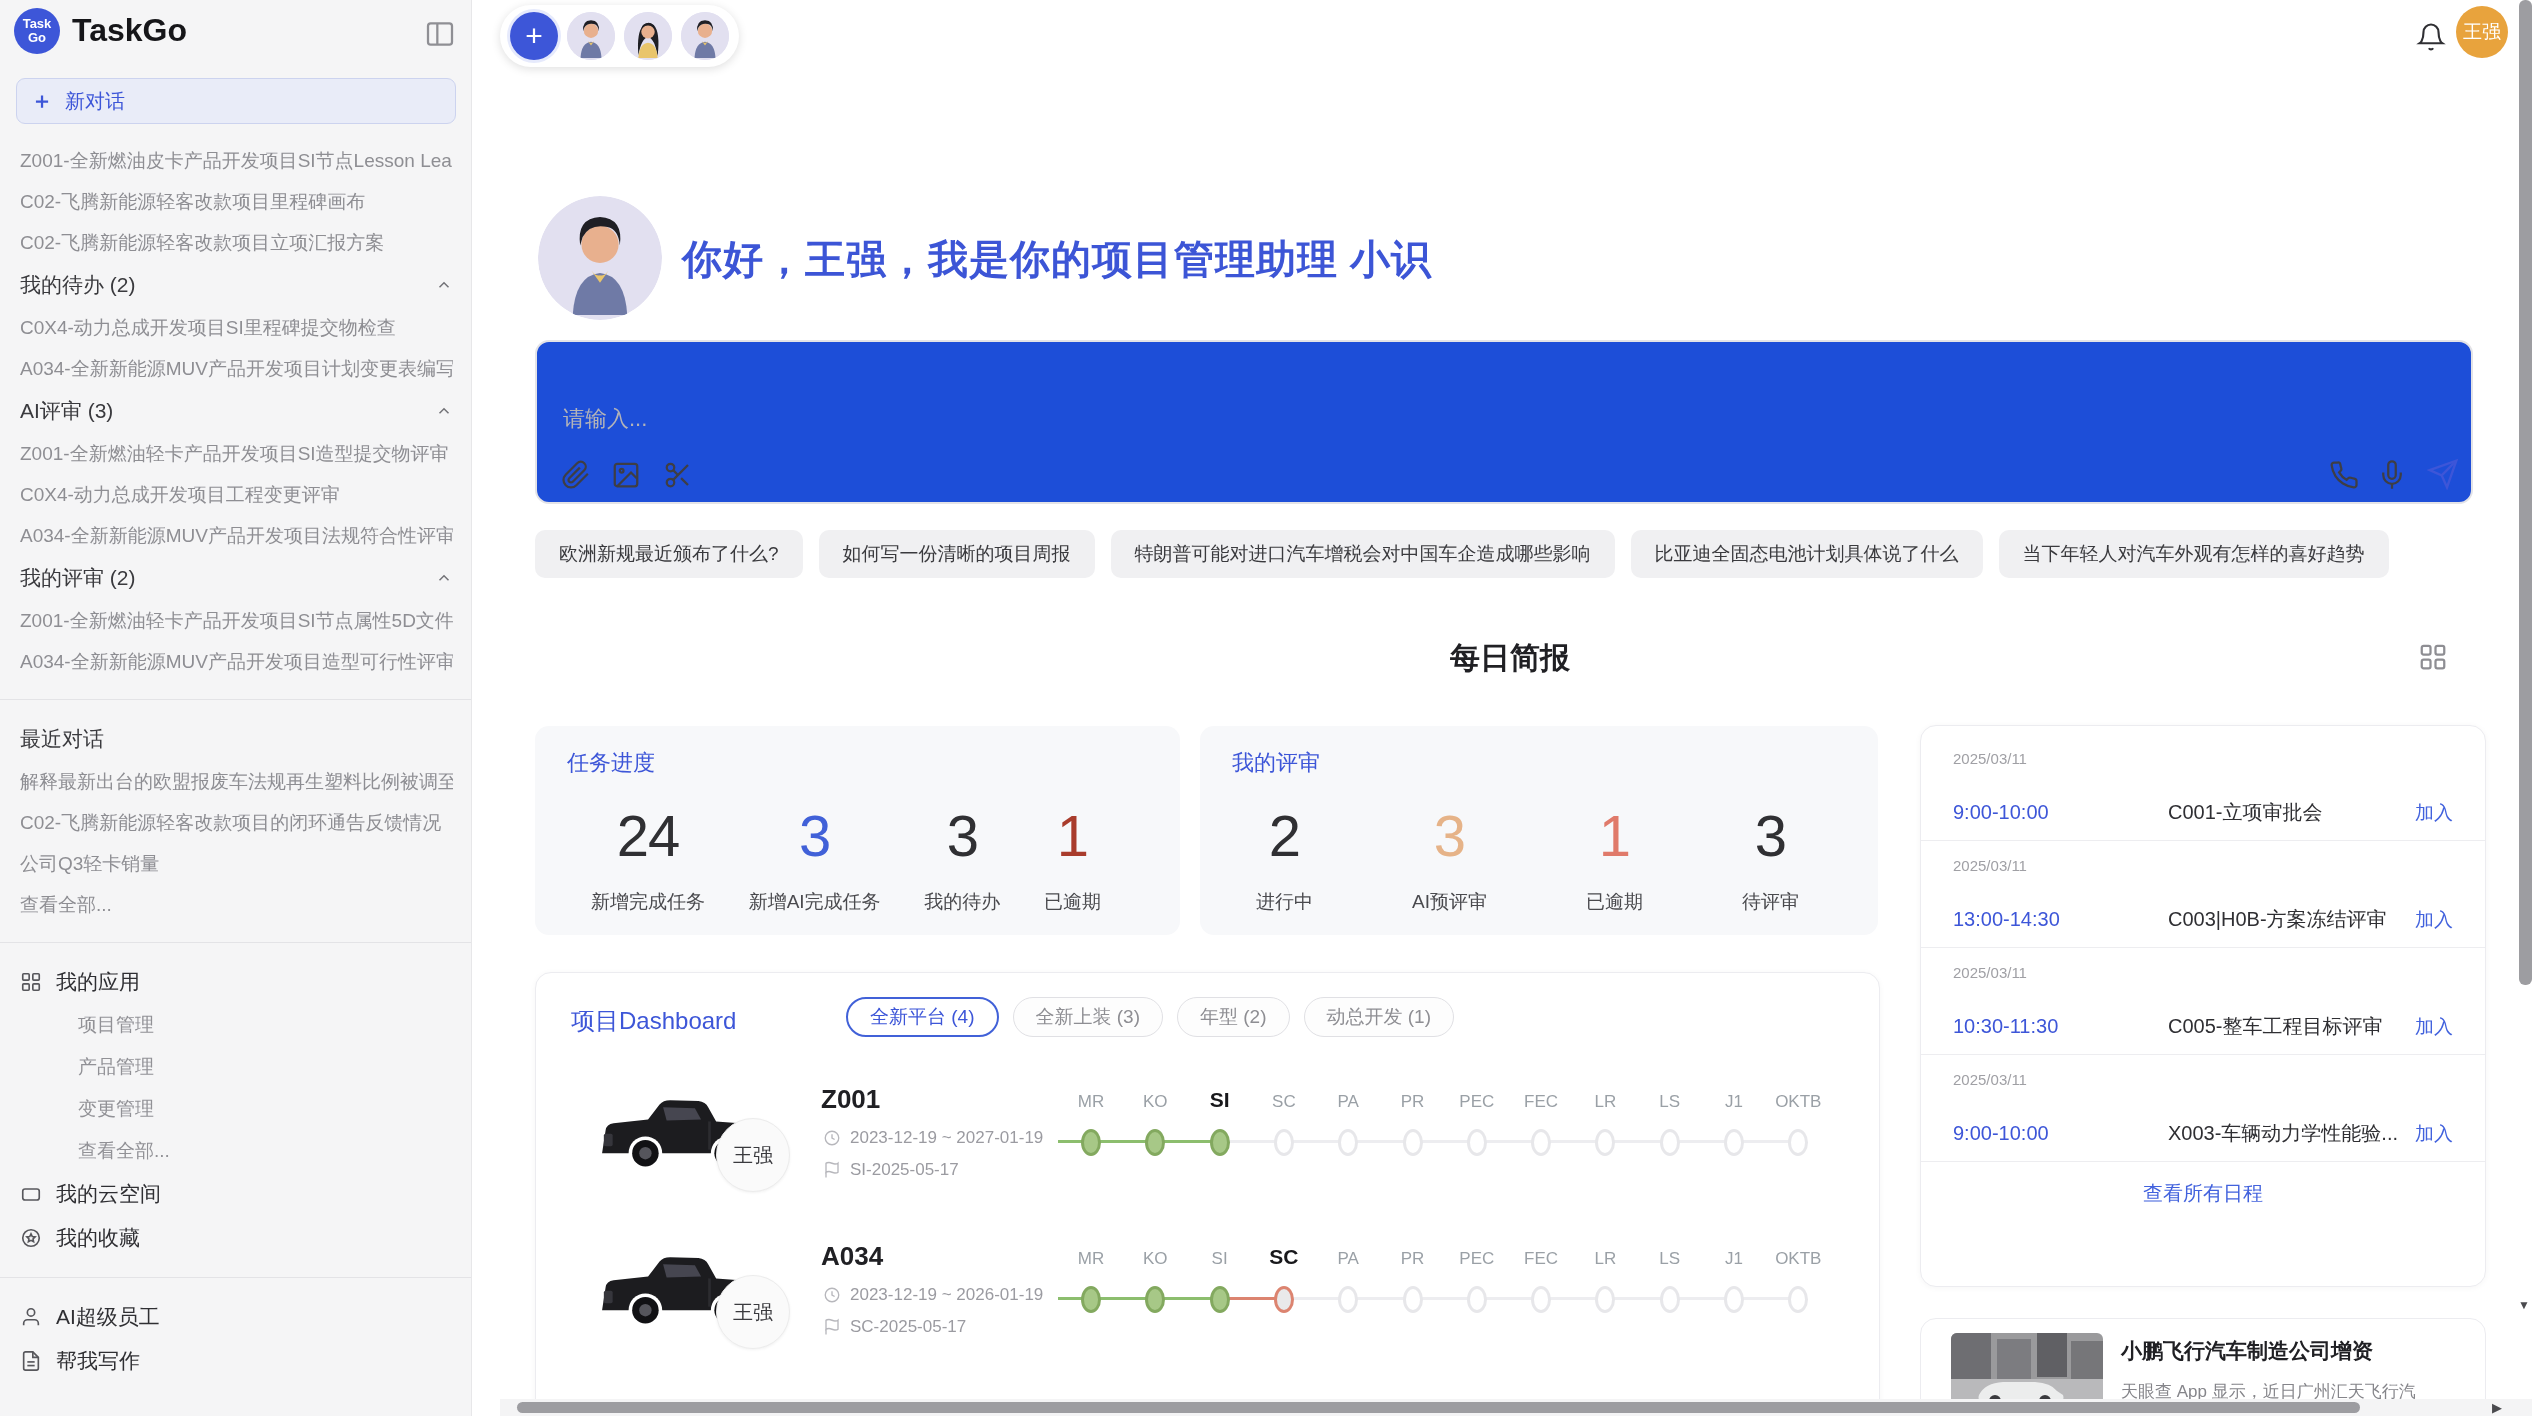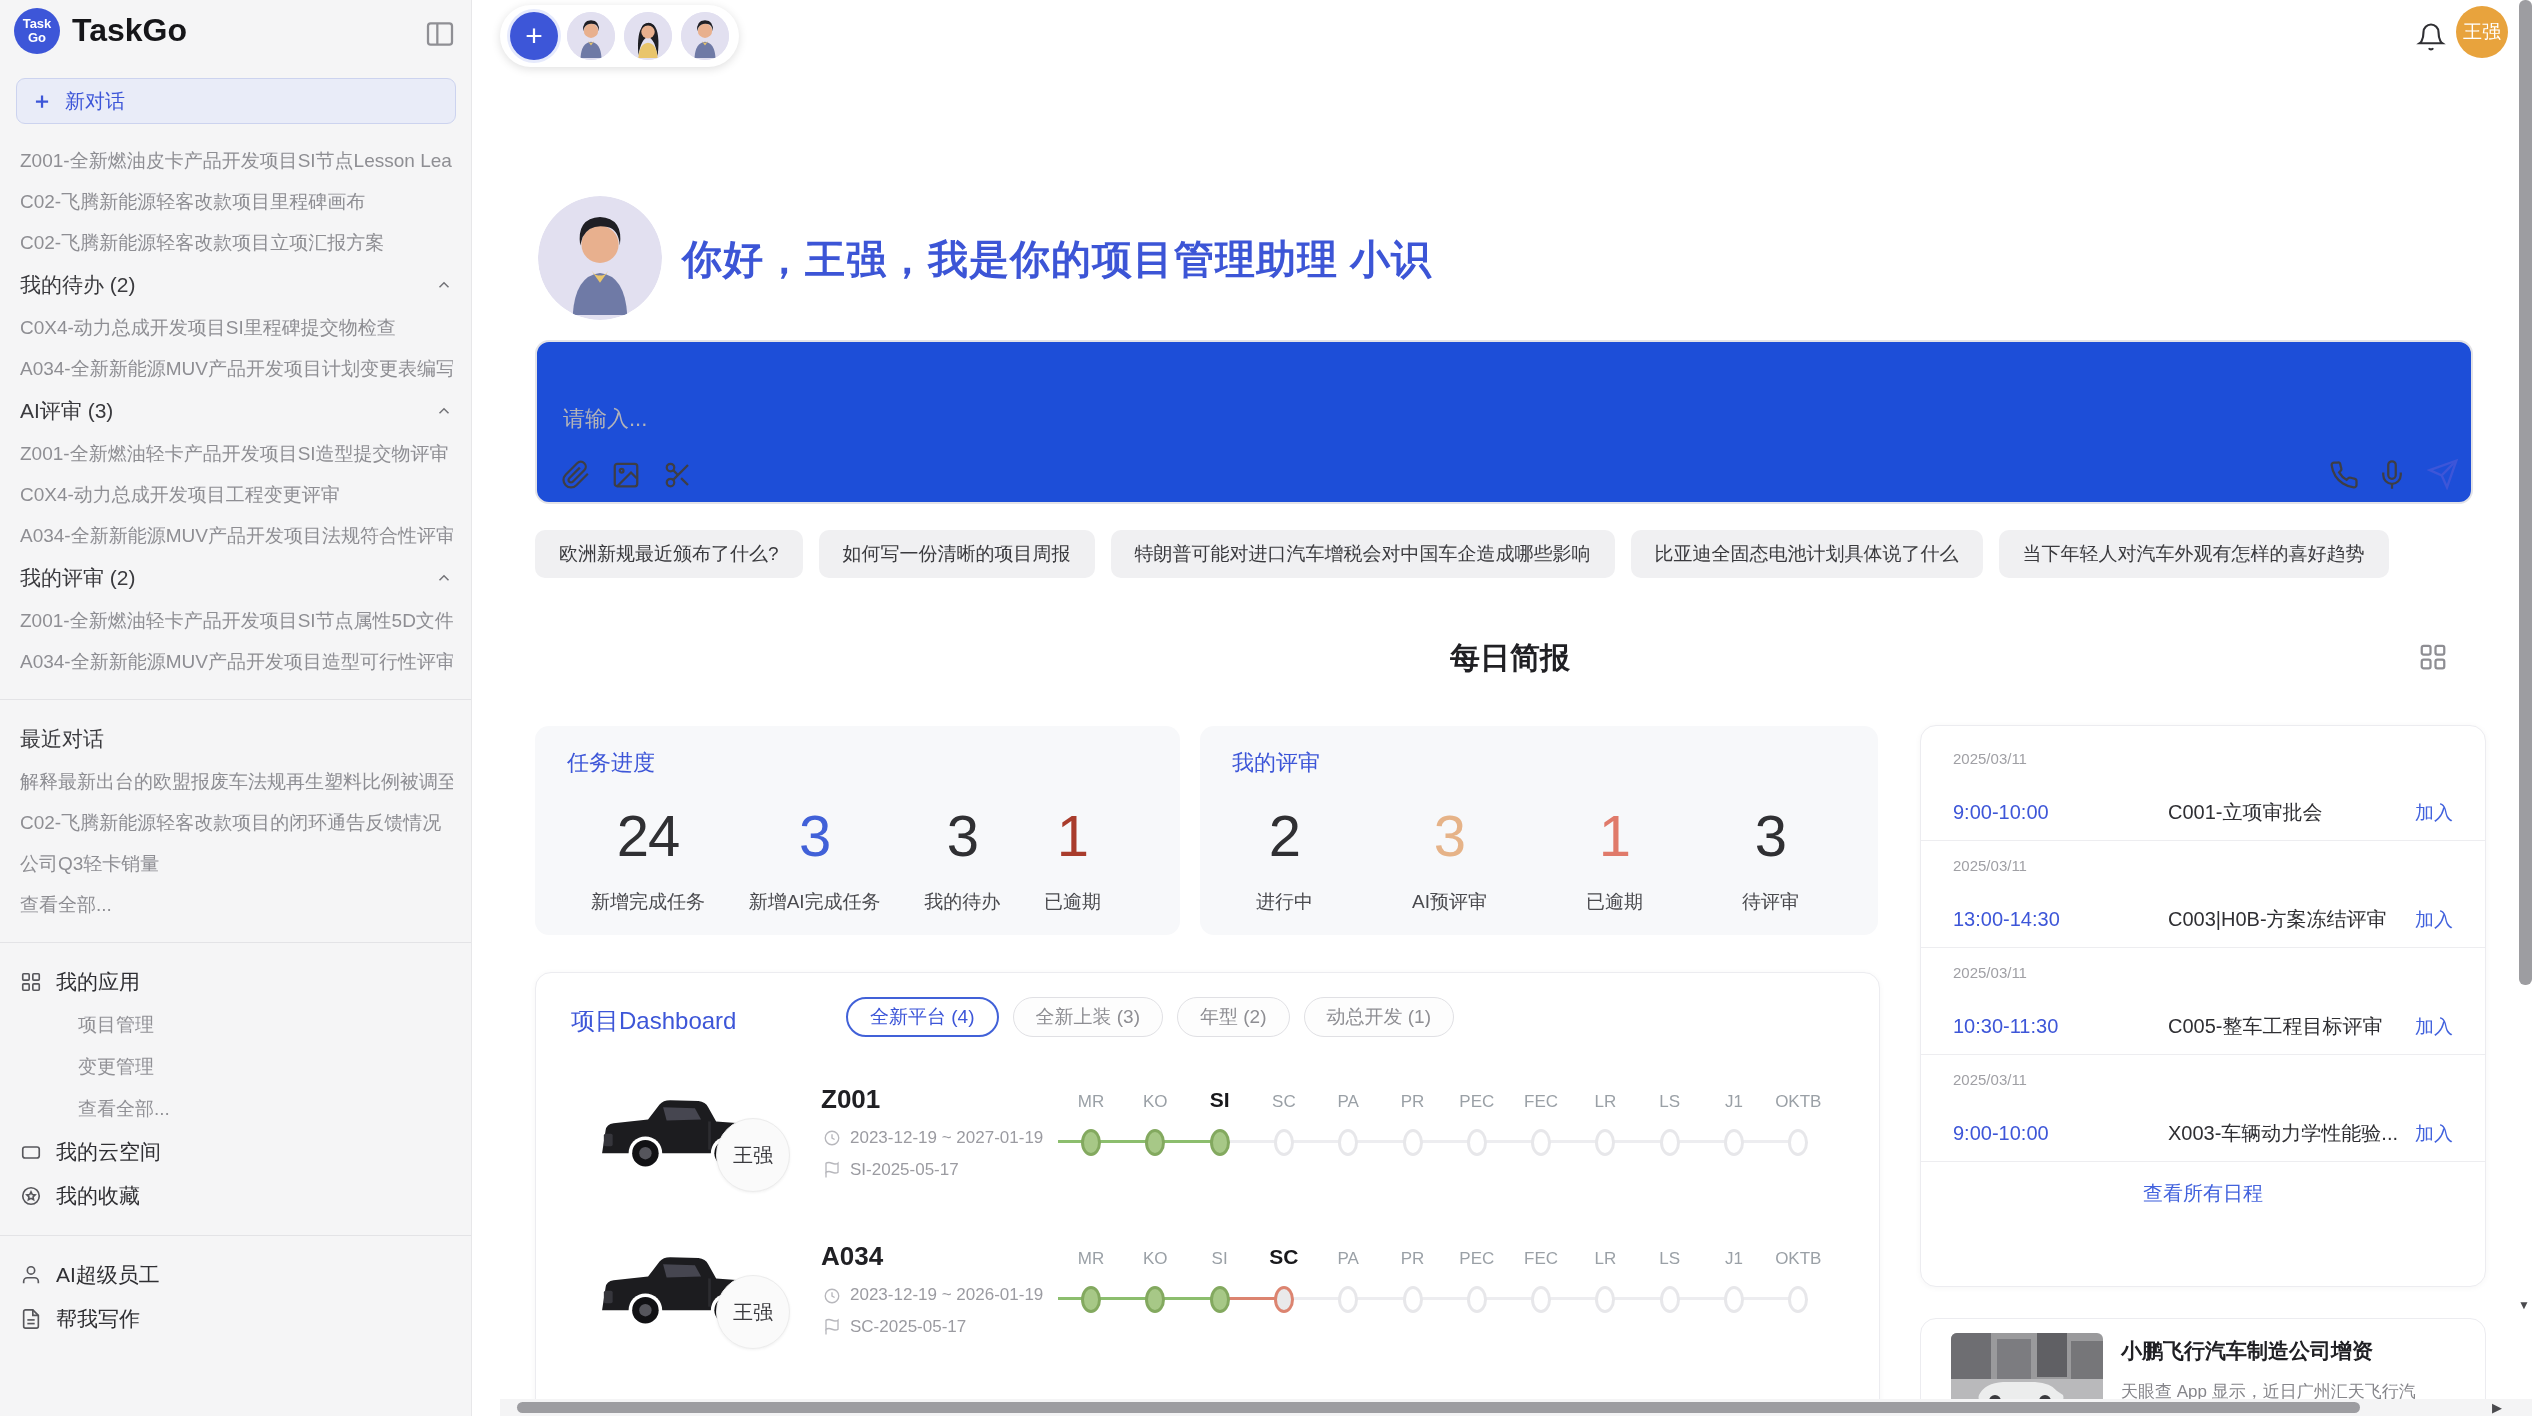--- a/index.html
+++ b/index.html
@@ -205,20 +205,21 @@
             <rect x="3" y="3" width="7" height="7" rx="1"></rect>
               <rect x="14" y="3" width="7" height="7" rx="1"></rect>
             <rect x="14" y="14" width="7" height="7" rx="1"></rect>
               <rect x="3" y="14" width="7" height="7" rx="1"></rect>
           </svg>
           </span>
         <span>我的应用</span>
       </div>
       <div id="app-subitems">
           <div class="sb-sub">项目管理</div>
+          <div class="sb-sub">产品管理</div>
           <div class="sb-sub">变更管理</div>
           <div class="sb-sub">查看全部...</div>
         </div>
       <div class="sb-row">
         <span class="ric">
           <svg width="22" height="22" viewBox="0 0 24 24" fill="none" stroke="currentColor" stroke-width="1.8">
             <rect x="3" y="6.5" width="18" height="12" rx="2.5"></rect>
           </svg>
           </span>
         <span>我的云空间</span>
@@ -471,21 +472,21 @@
               <rect x="128" y="48" width="3" height="32" fill="#2c2c30"></rect>
               <circle cx="57" cy="84" r="19" fill="#fff"></circle>
               <circle cx="150" cy="84" r="19" fill="#fff"></circle>
               <circle cx="57" cy="84" r="15" fill="#111114"></circle>
               <circle cx="57" cy="84" r="7" fill="#55555c"></circle>
               <circle cx="150" cy="84" r="15" fill="#111114"></circle>
               <circle cx="150" cy="84" r="7" fill="#55555c"></circle>
             </svg></div>
           <div class="owner-badge">王强</div>
           <div class="proj-code">A034</div>
-          <div class="proj-meta" style="top: 52px; align-items: flex-end;">
+          <div class="proj-meta" style="top: 52px;">
             <span class="mic2">
               <svg width="18" height="18" viewBox="0 0 24 24" fill="none" stroke="currentColor" stroke-width="1.8">
                 <circle cx="12" cy="12" r="9"></circle>
                 <polyline points="12 7 12 12 15.5 14"></polyline>
               </svg>
             </span>
             <span>2023-12-19 ~ 2026-01-19</span>
           </div>
           <div class="proj-meta" style="top: 84px;">
             <span class="mic2">

